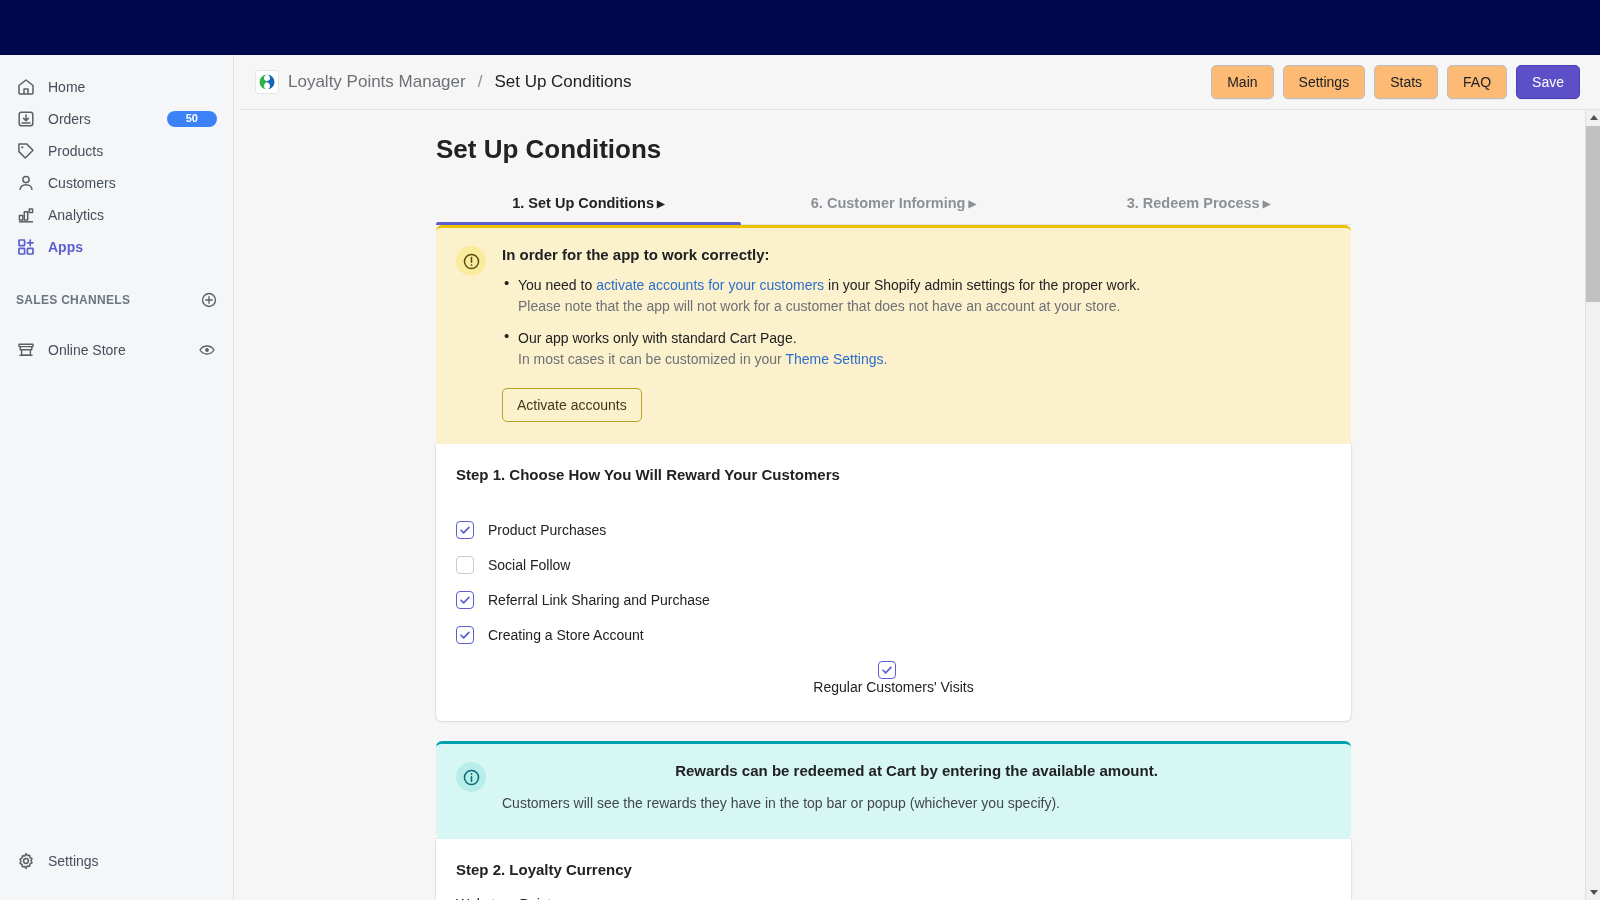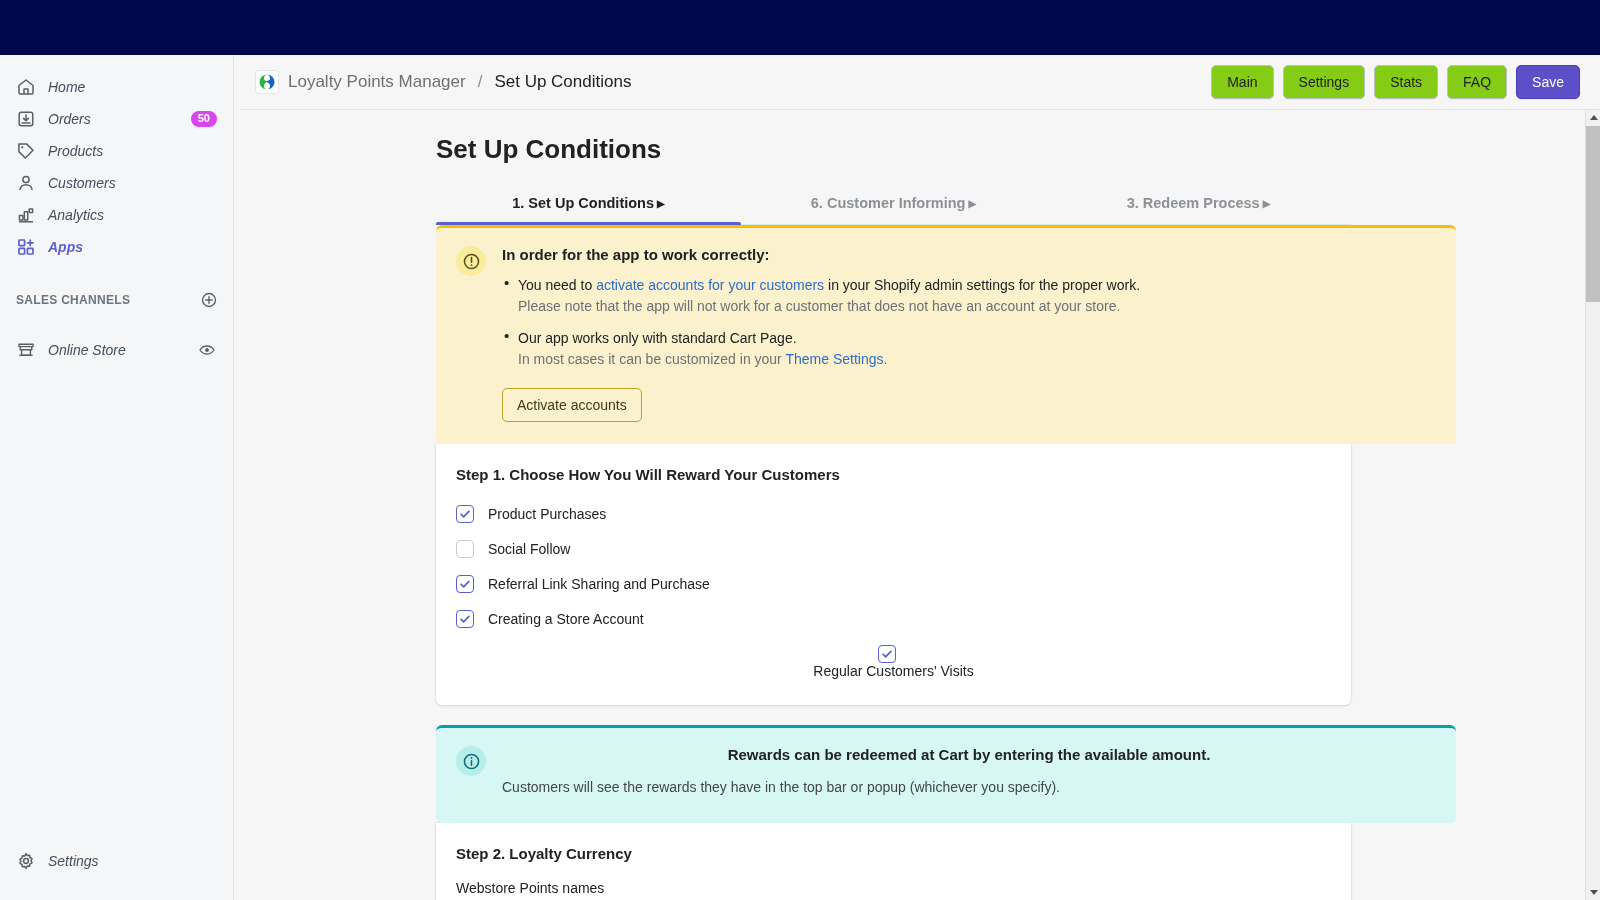--- a/index.html
+++ b/index.html
@@ -34,29 +34,28 @@
   }
   .nav-item .nav-icon {
     width: 20px; height: 20px;
     margin-right: 12px;
     display: flex; align-items: center; justify-content: center;
     flex: 0 0 20px;
   }
   .nav-item .nav-label {
     font-size: 14px; color: #454f5b;
     white-space: nowrap;
-    font-style: italic;
   }
   .nav-item.active .nav-label { color: #5c5fd0; font-weight: bold; }
   .nav-item .badge {
     position: absolute; right: 8px;
-    background: #d946ef; color: #fff;
+    background: #3b82f6; color: #fff;
     font-size: 11px; font-weight: bold;
     border-radius: 10px;
-    padding: 2px 7px 3px;
+    padding: 2px 19px 3px;
     line-height: 1;
   }
   #nav-top { padding-top: 16px; }
   .nav-item + .nav-item { margin-top: 1px; }
 
   .section-head {
     display: flex; align-items: center;
     height: 28px; margin: 24px 8px 20px;
     padding: 0 8px;
     position: relative;
@@ -102,21 +101,21 @@
   #page-name { font-size: 17px; color: #202223; }
 
   #header-actions {
     position: absolute; right: 26px;
     display: flex; align-items: center; gap: 9px;
   }
   .hdr-btn {
     height: 34px; padding: 0 15px;
     border: 1px solid #babfc3;
     border-radius: 5px;
-    background: #84cc16;
+    background: #fdba74;
     font-size: 14px; color: #202223;
     font-family: "Liberation Sans", sans-serif;
     cursor: pointer;
     box-shadow: 0 1px 0 rgba(0,0,0,.05);
   }
   .hdr-btn.primary {
     background: #5c4fc8; border-color: #4b3eb8; color: #fff;
   }
 
   
@@ -158,21 +157,21 @@
   .tab .caret { font-size: 10px; margin-left: 3px; vertical-align: 1px; }
 
   
   .card {
     width: 915px; margin: 0 0 0 202px;
     background: #fff;
     border-radius: 0 0 6px 6px;
     box-shadow: 0 0 0 1px rgba(63,63,68,.05), 0 1px 3px rgba(63,63,68,.12);
   }
   .banner {
-    width: 1020px; margin-left: 202px;
+    width: 915px; margin-left: 202px;
     border-top: 3px solid transparent;
     border-radius: 6px 6px 0 0;
     position: relative;
     padding: 18px 20px 22px 66px;
   }
   .banner.warning { background: #fcf1cd; border-top-color: #eec200; }
   .banner.info    { background: #d7f7f5; border-top-color: #00a0ac; margin-top: 20px; border-radius: 6px; padding-bottom: 26px;}
   .banner .bicon {
     position: absolute; left: 20px; top: 18px;
     width: 30px; height: 30px; border-radius: 50%;
@@ -203,21 +202,21 @@
     font-size: 14px; color: #3d3a1e;
     font-family: "Liberation Sans", sans-serif;
     cursor: pointer;
   }
   .banner.info .line-sub { font-size: 14px; color: #42474c; }
 
   
   .step-card { padding: 22px 20px 26px; }
   .step-title {
     font-size: 15px; font-weight: bold; color: #202223;
-    margin-bottom: 22px;
+    margin-bottom: 38px;
   }
   .cb-row {
     display: flex; align-items: center;
     margin-bottom: 17px; cursor: pointer;
   }
   .cb-row:last-child { margin-bottom: 0; flex-direction: column; }
   .cb-box {
     width: 18px; height: 18px;
     border-radius: 4px;
     border: 1.5px solid #c9cccf;

